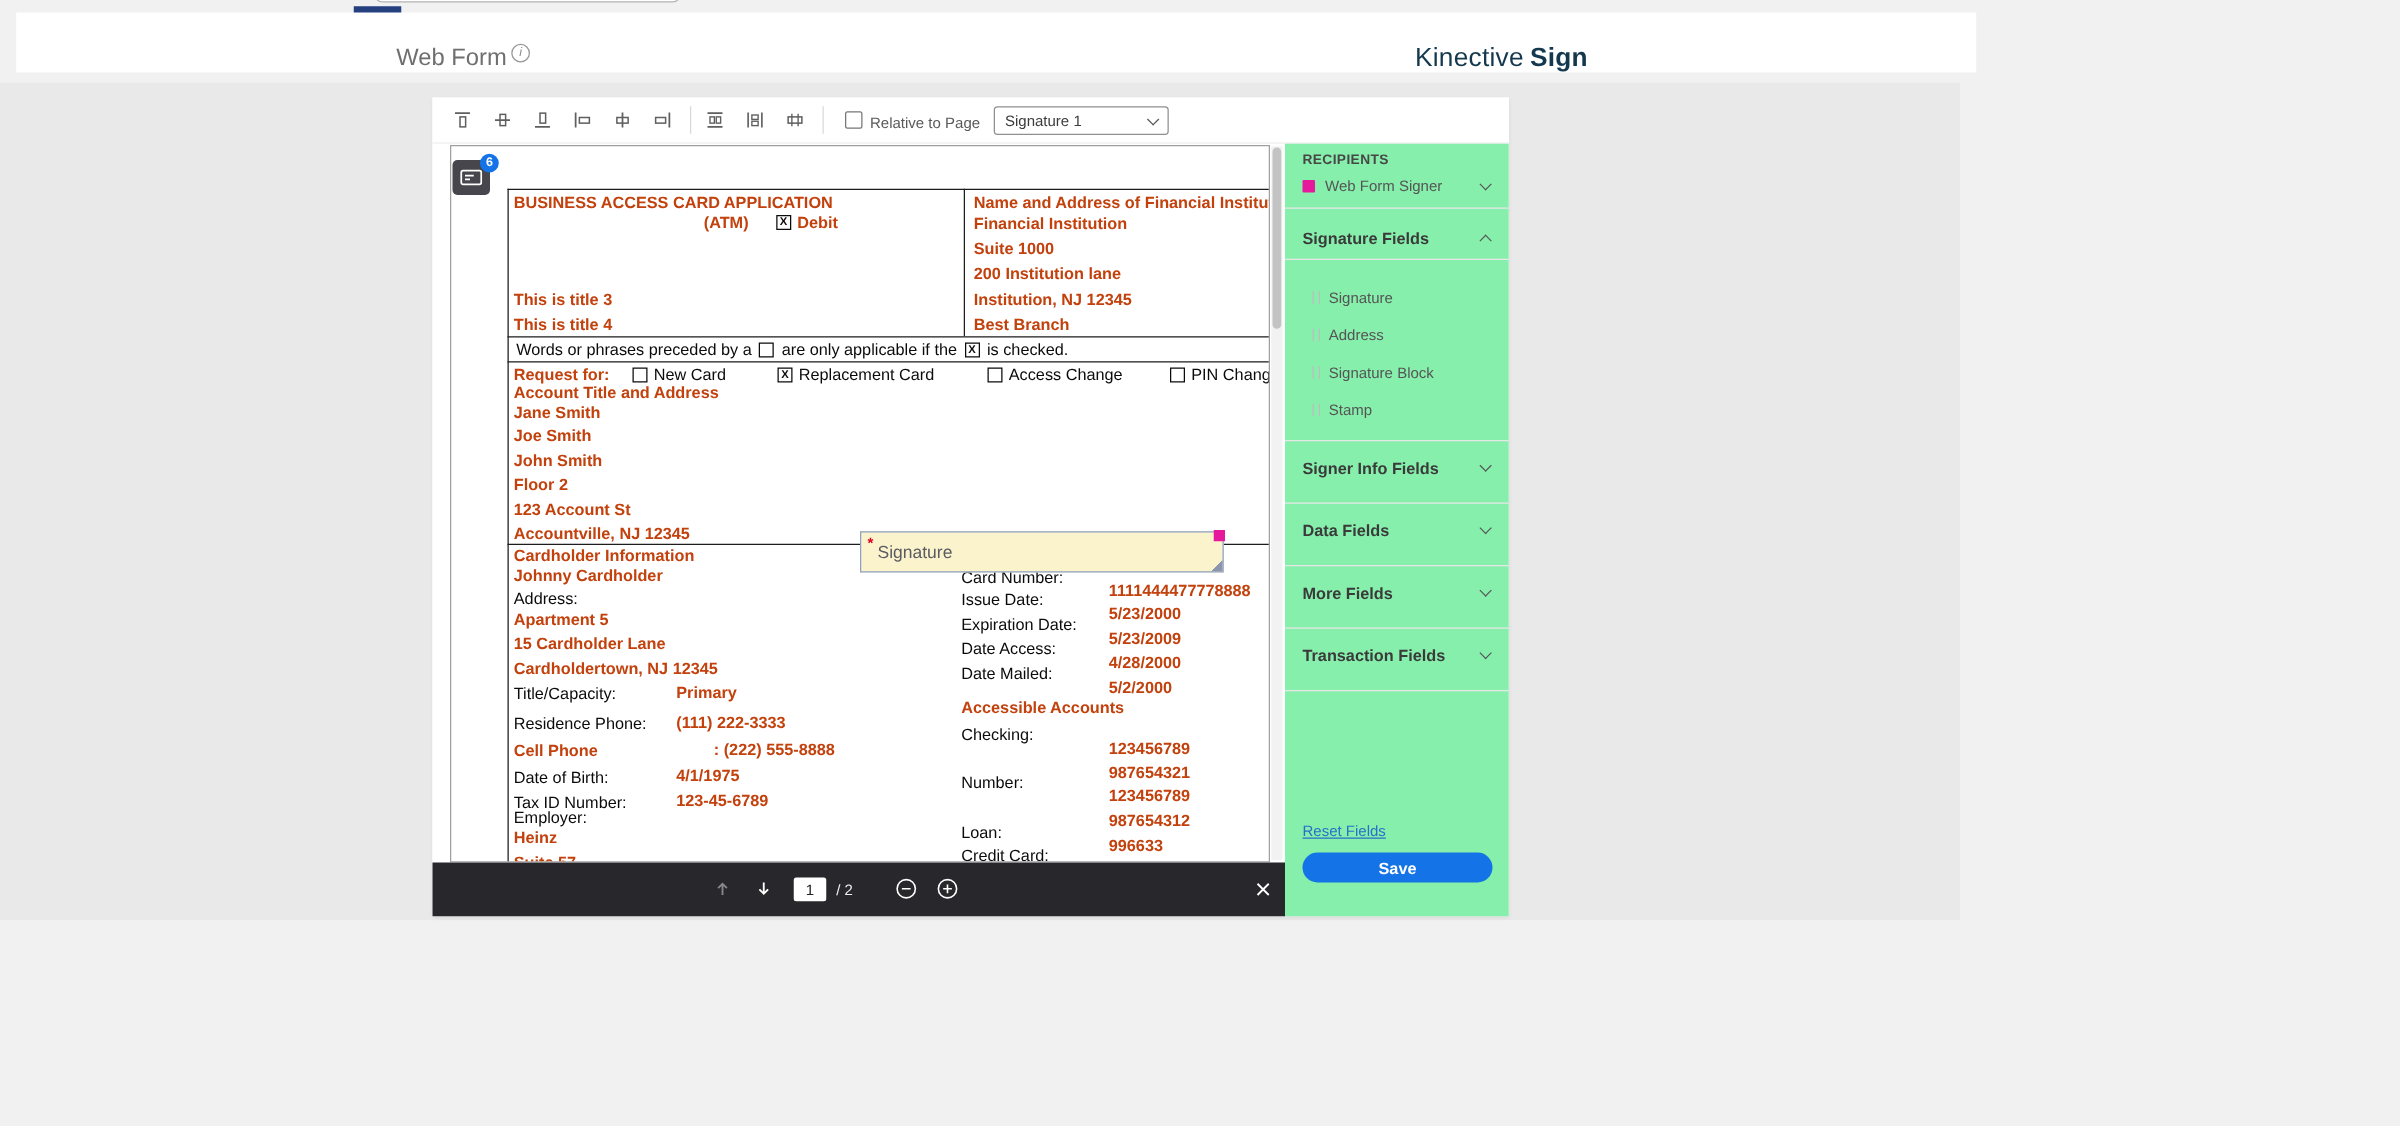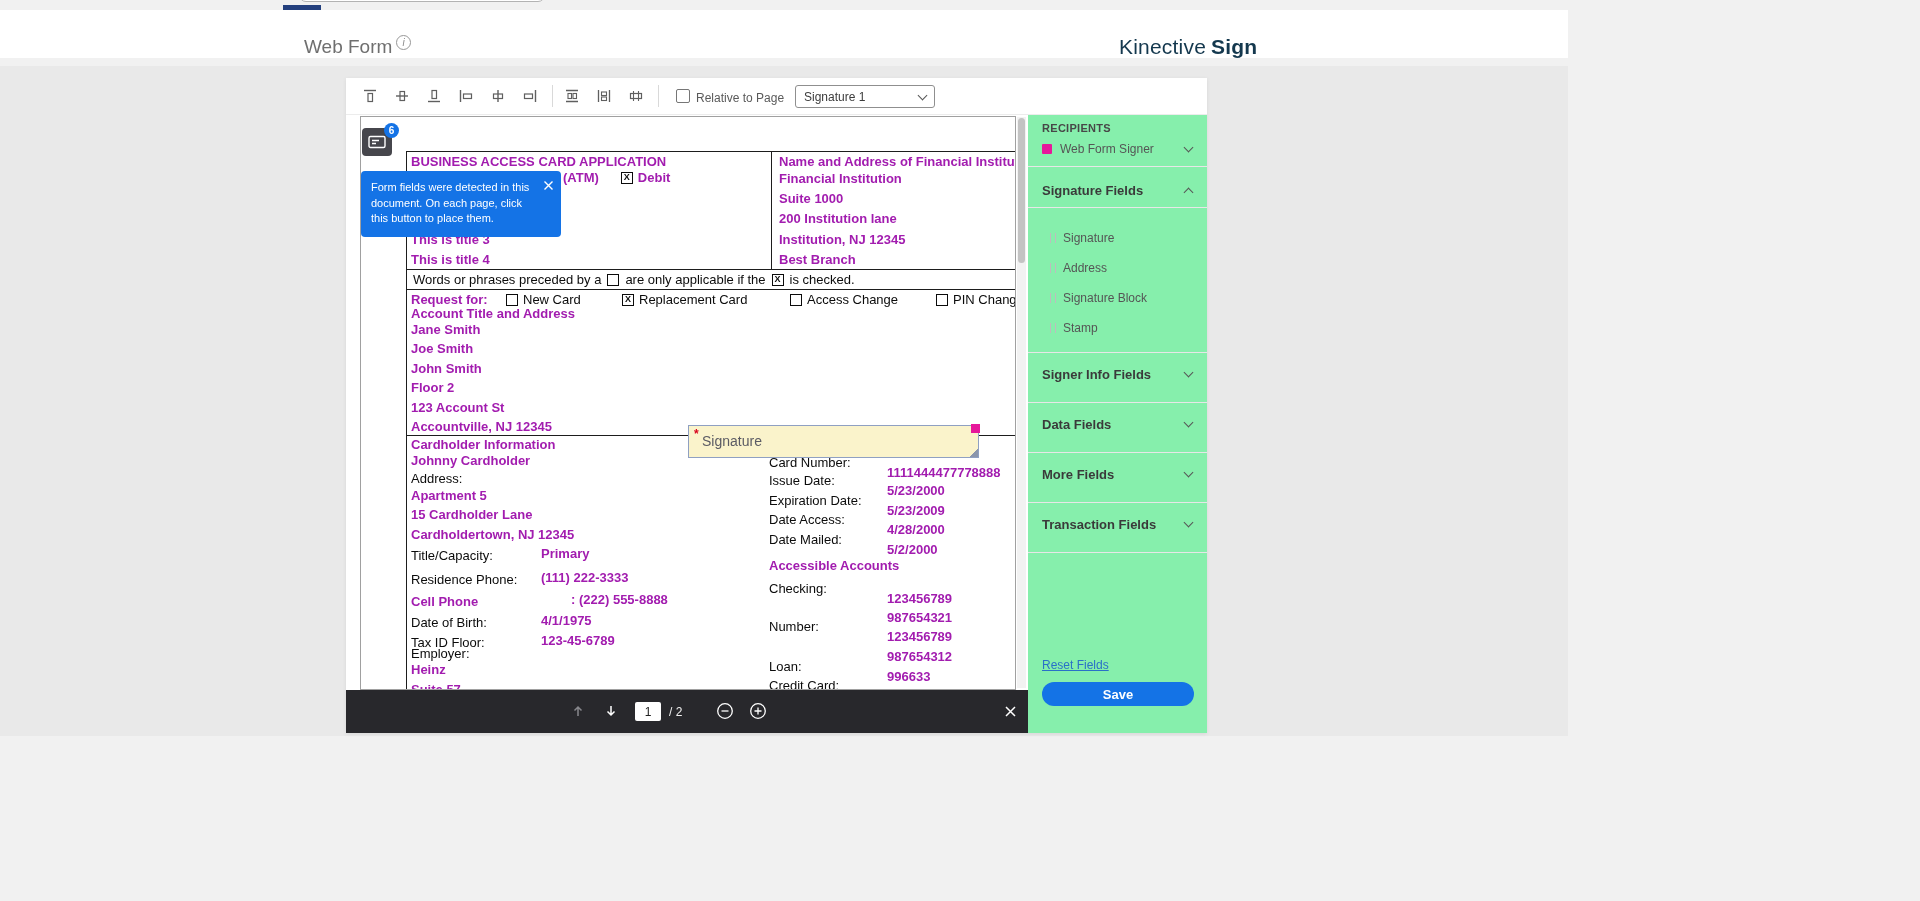--- a/index.html
+++ b/index.html
@@ -1,21 +1,21 @@
 <!DOCTYPE html>
 <html><head>
 <meta charset="utf-8">
 <style>
   *{margin:0;padding:0;box-sizing:border-box;font-family:"Liberation Sans",sans-serif;}
   html,body{width:1920px;height:901px;background:#f1f1f1;overflow:hidden;}
   .stage{position:relative;width:1920px;height:901px;overflow:hidden;}
   .abs{position:absolute;}
   button{background:none;border:none;cursor:pointer;}
   
-  .app-header{left:0;top:10px;width:1568px;height:48px;background:#fff;}
+  .app-header{left:13px;top:10px;width:1568px;height:48px;background:#fff;}
   .wf-title{left:304px;top:26px;font-size:19px;color:#6f6f6f;}
   .info-i{left:396px;top:25px;width:15px;height:15px;border:1px solid #979797;border-radius:50%;
           font-size:10px;color:#8a8a8a;display:flex;align-items:center;justify-content:center;font-style:italic;}
   .brand{left:1119px;top:25px;font-size:21px;color:#14384E;letter-spacing:.2px;}
   .brand b{margin-left:5px;font-weight:700;}
   
   .tab-stub{left:299px;top:-12px;width:246px;height:14px;background:#fff;border:1px solid #b3b3b3;border-radius:0 0 7px 7px;}
   .navy-chip{left:283px;top:5px;width:38px;height:23px;background:#24407E;}
   
   .main{left:0;top:66px;width:1568px;height:670px;background:#e9e9e9;}
@@ -28,21 +28,21 @@
   .dd{border:1px solid #8f8f8f;border-radius:3px;background:#fff;display:flex;align-items:center;
       justify-content:space-between;padding:0 8px;font-size:12px;color:#3c3c3c;}
   .chev{width:7px;height:7px;border-right:1.6px solid #565656;border-bottom:1.6px solid #565656;display:inline-block;flex:none;}
   .chev.down{transform:rotate(45deg);margin-top:-3px;}
   .chev.up{transform:rotate(-135deg);margin-top:4px;}
   
   .viewer{left:0;top:37px;width:682px;height:575px;background:#fff;overflow:hidden;}
   .page{position:absolute;left:14px;top:1px;width:656px;height:574px;background:#fff;border:1px solid #a0a0a0;overflow:hidden;}
   .hline{position:absolute;height:1px;background:#1d1d1d;z-index:1;}
   .vline{position:absolute;width:1px;background:#1d1d1d;z-index:1;}
-  .doc-b{font-size:13px;font-weight:700;color:#a21caf;white-space:nowrap;z-index:2;}
+  .doc-b{font-size:13px;font-weight:700;color:#c2410c;white-space:nowrap;z-index:2;}
   .doc-r{font-size:13px;font-weight:400;color:#0b0b0b;white-space:nowrap;z-index:2;}
   .cb{width:12px;height:12px;border:1.5px solid #0b0b0b;display:inline-flex;align-items:center;justify-content:center;
       font-size:9px;font-weight:700;color:#0b0b0b;line-height:1;flex:none;background:#fff;}
   .lrow,.rrow{position:absolute;z-index:2;}
   .lrow .val{position:absolute;left:130px;top:0;}
   .lrow .val2{position:absolute;left:160px;top:0;}
   .rrow .val{position:absolute;left:118px;top:12px;}
   
   .detect{left:1px;top:11px;width:30px;height:28px;background:#46464c;border-radius:4px;display:flex;
           align-items:center;justify-content:center;z-index:5;}
@@ -243,21 +243,21 @@
           </div>
           <div class="lrow" style="left:50px;top:475px;width:330px">
             <span class="doc-b">Cell Phone</span>
             <span class="doc-b val2">: (222) 555-8888</span>
           </div>
           <div class="lrow" style="left:50px;top:496px;width:330px">
             <span class="doc-r">Date of Birth:</span>
             <span class="doc-b val">4/1/1975</span>
           </div>
           <div class="lrow" style="left:50px;top:516px;width:330px">
-            <span class="doc-r">Tax ID Floor:</span>
+            <span class="doc-r">Tax ID Number:</span>
             <span class="doc-b val">123-45-6789</span>
           </div>
           <div class="abs doc-r" style="left:50px;top:529px">Employer:</div>
           <div class="abs doc-b" style="left:50px;top:545px">Heinz</div>
           <div class="abs doc-b" style="left:50px;top:565px">Suite 57</div>
 
           <div class="rrow" style="left:408px;top:336px;width:248px">
             <span class="doc-r">Card Number:</span>
             <span class="doc-b val">1111444477778888</span>
           </div>
@@ -311,28 +311,20 @@
           </div>
 
           <div class="abs detect">
             <svg width="18" height="16">
                 <rect x="1" y="2.5" width="16" height="11" rx="1.5" fill="none" stroke="#fff" stroke-width="1.4"></rect>
                 <path d="M4 6.5h7M4 9.5h4" stroke="#fff" stroke-width="1.3"></path>
               </svg>
             <span class="badge">6</span>
           </div>
 
-          <div class="abs tooltip">
-            <div class="tt-text">Form fields were detected in this document. On each page, click this button to place them.</div>
-            <span class="tt-close">
-              <svg width="11" height="11">
-                  <path d="M1.5 1.5l8 8M9.5 1.5l-8 8" stroke="#fff" stroke-width="1.4"></path>
-                </svg>
-            </span>
-          </div>
         </div>
 
         <div class="abs sbar">
           <div class="sbar-thumb"></div>
         </div>
       </div>
 
       <div class="abs navbar">
         <button class="nbtn" style="left:221px">
           <svg width="16" height="16">

